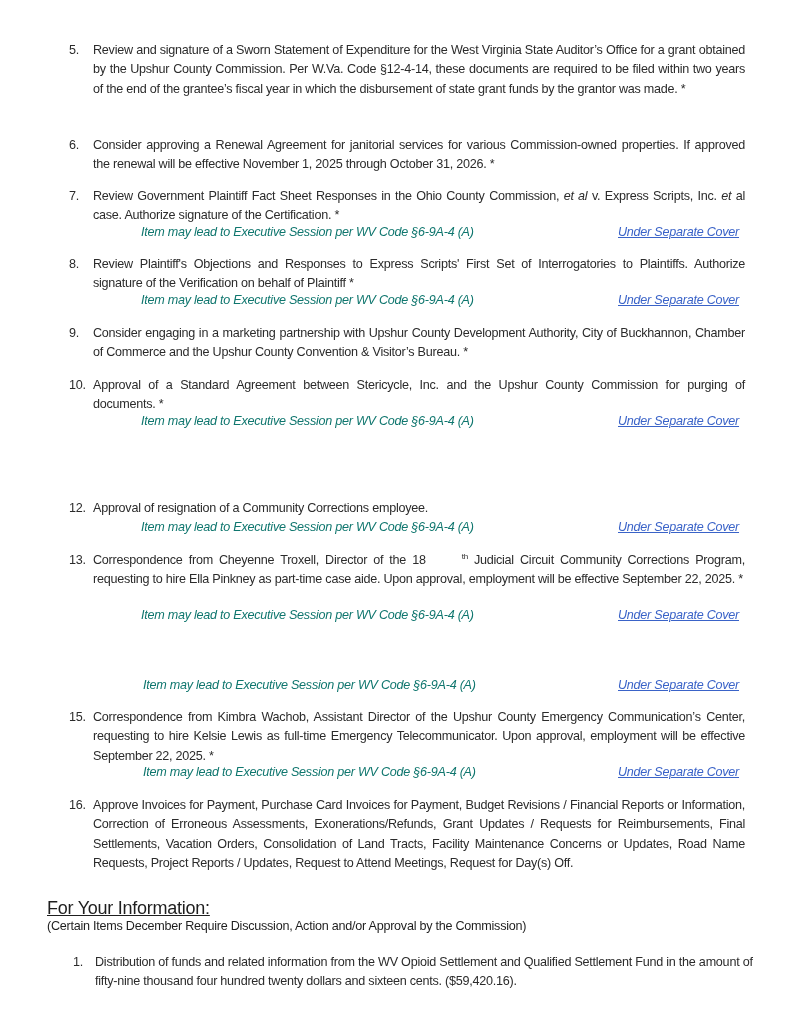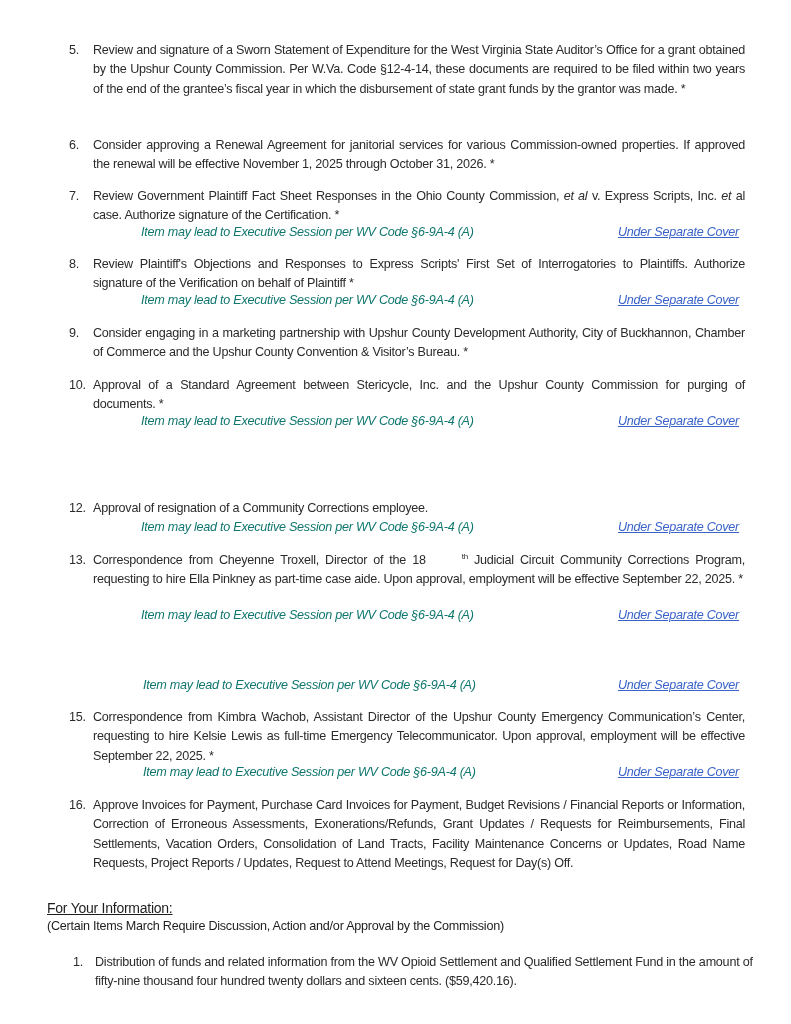--- a/index.html
+++ b/index.html
@@ -20,21 +20,21 @@
     position: absolute; left: 141px; font-size: 12.6px; line-height: 19px;
     font-style: italic; letter-spacing: -0.25px; color: #0f766e;
   }
   .link {
     position: absolute; left: 606px; font-size: 12.6px; line-height: 19px;
     font-style: italic; text-decoration: underline; color: #3a63c8;
     letter-spacing: -0.25px; cursor: pointer; margin-left: 12px;
   }
   .sup { font-size: 8px; vertical-align: super; line-height: 0; margin-left: 36px; }
   .fyi-head {
-    position: absolute; left: 47px; font-size: 14px; line-height: 19px;
+    position: absolute; left: 47px; font-size: 18px; line-height: 19px;
     text-decoration: underline; color: #1e1e1e; letter-spacing: -0.25px;
   }
   .fyi-sub {
     position: absolute; left: 47px; font-size: 12.6px; line-height: 19px;
     color: #1e1e1e; letter-spacing: -0.25px;
   }
   .fyi-item {
     position: absolute; left: 73px; width: 680px;
     font-size: 12.6px; line-height: 19px; letter-spacing: -0.25px;
   }
@@ -105,20 +105,20 @@
   </div>
   <div class="exec" style="top:763px; left:143px;">Item may lead to Executive Session per WV Code §6-9A-4 (A)</div>
   <a class="link" style="top:763px;">Under Separate Cover</a>
 
   <div class="item" style="top:796px;">
     <span class="num">16.</span>
     <div class="body">Approve Invoices for Payment, Purchase Card Invoices for Payment, Budget Revisions / Financial Reports or Information, Correction of Erroneous Assessments, Exonerations/Refunds, Grant Updates / Requests for Reimbursements, Final Settlements, Vacation Orders, Consolidation of Land Tracts, Facility Maintenance Concerns or Updates, Road Name Requests, Project Reports / Updates, Request to Attend Meetings, Request for Day(s) Off.</div>
   </div>
 
   <div class="fyi-head" style="top:899px;">For Your Information:</div>
-  <div class="fyi-sub" style="top:917px;">(Certain Items March Require Discussion, Action and/or Approval by the Commission)</div>
+  <div class="fyi-sub" style="top:917px;">(Certain Items December Require Discussion, Action and/or Approval by the Commission)</div>
 
   <div class="fyi-item" style="top:953px;">
     <span class="num" style="position:absolute;left:0;top:0;">1.</span>
     <div class="body">Distribution of funds and related information from the WV Opioid Settlement and Qualified Settlement Fund in the amount of fifty-nine thousand four hundred twenty dollars and sixteen cents. ($59,420.16).</div>
   </div>
 
 </div>
 
 </body></html>

